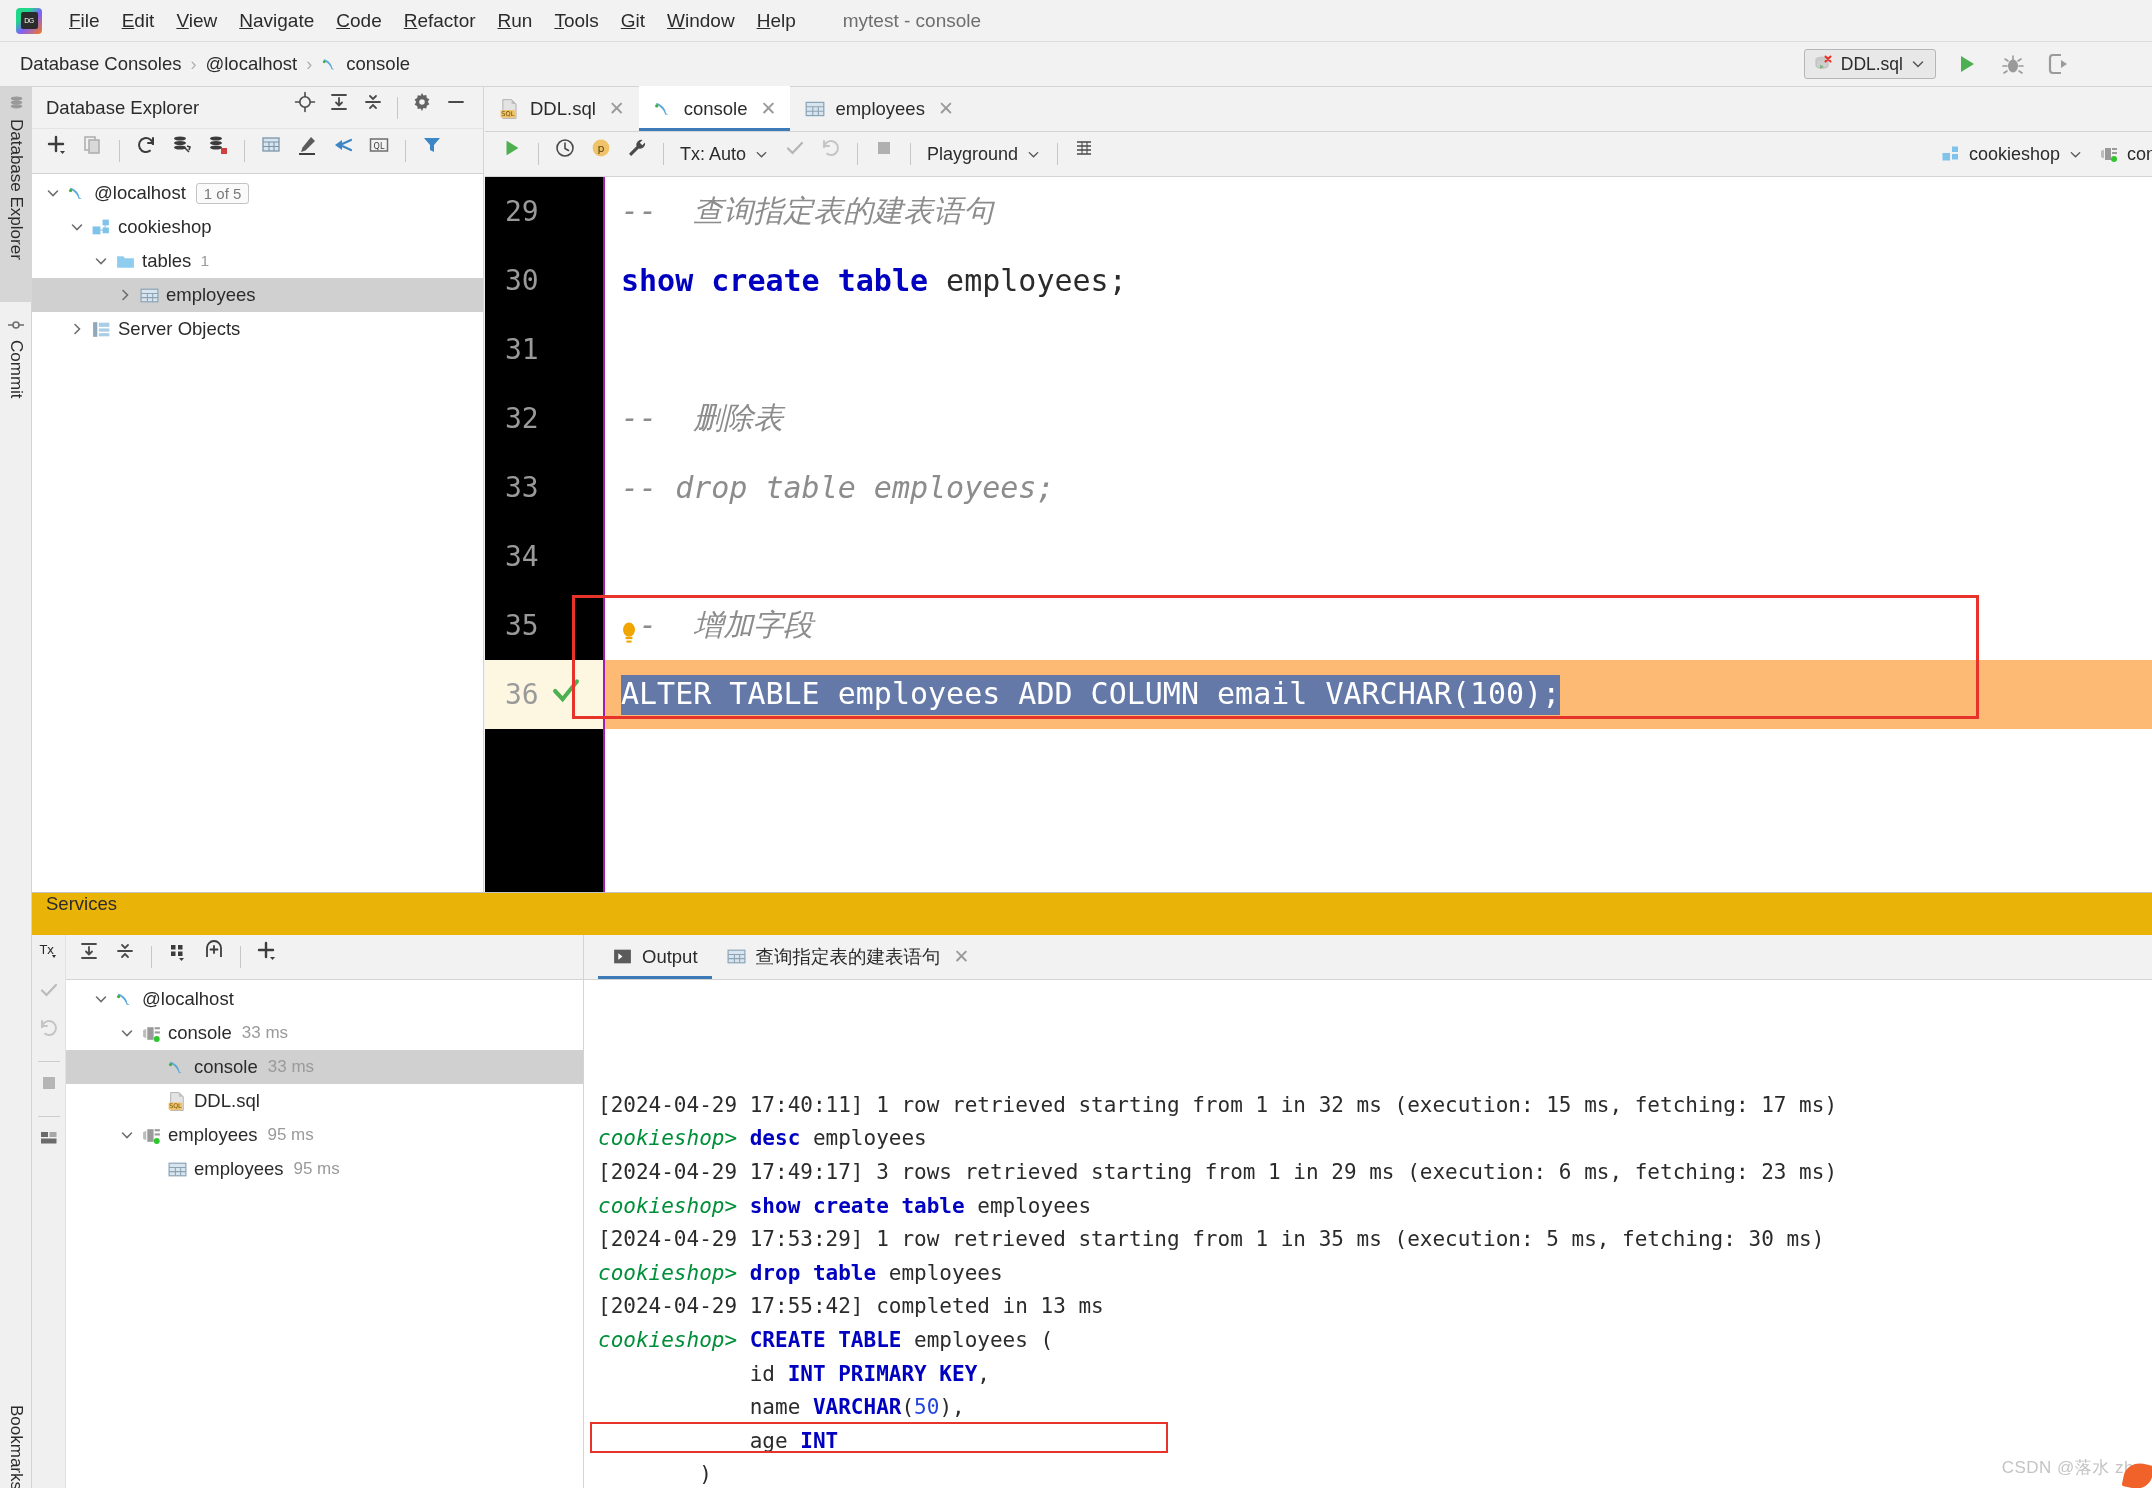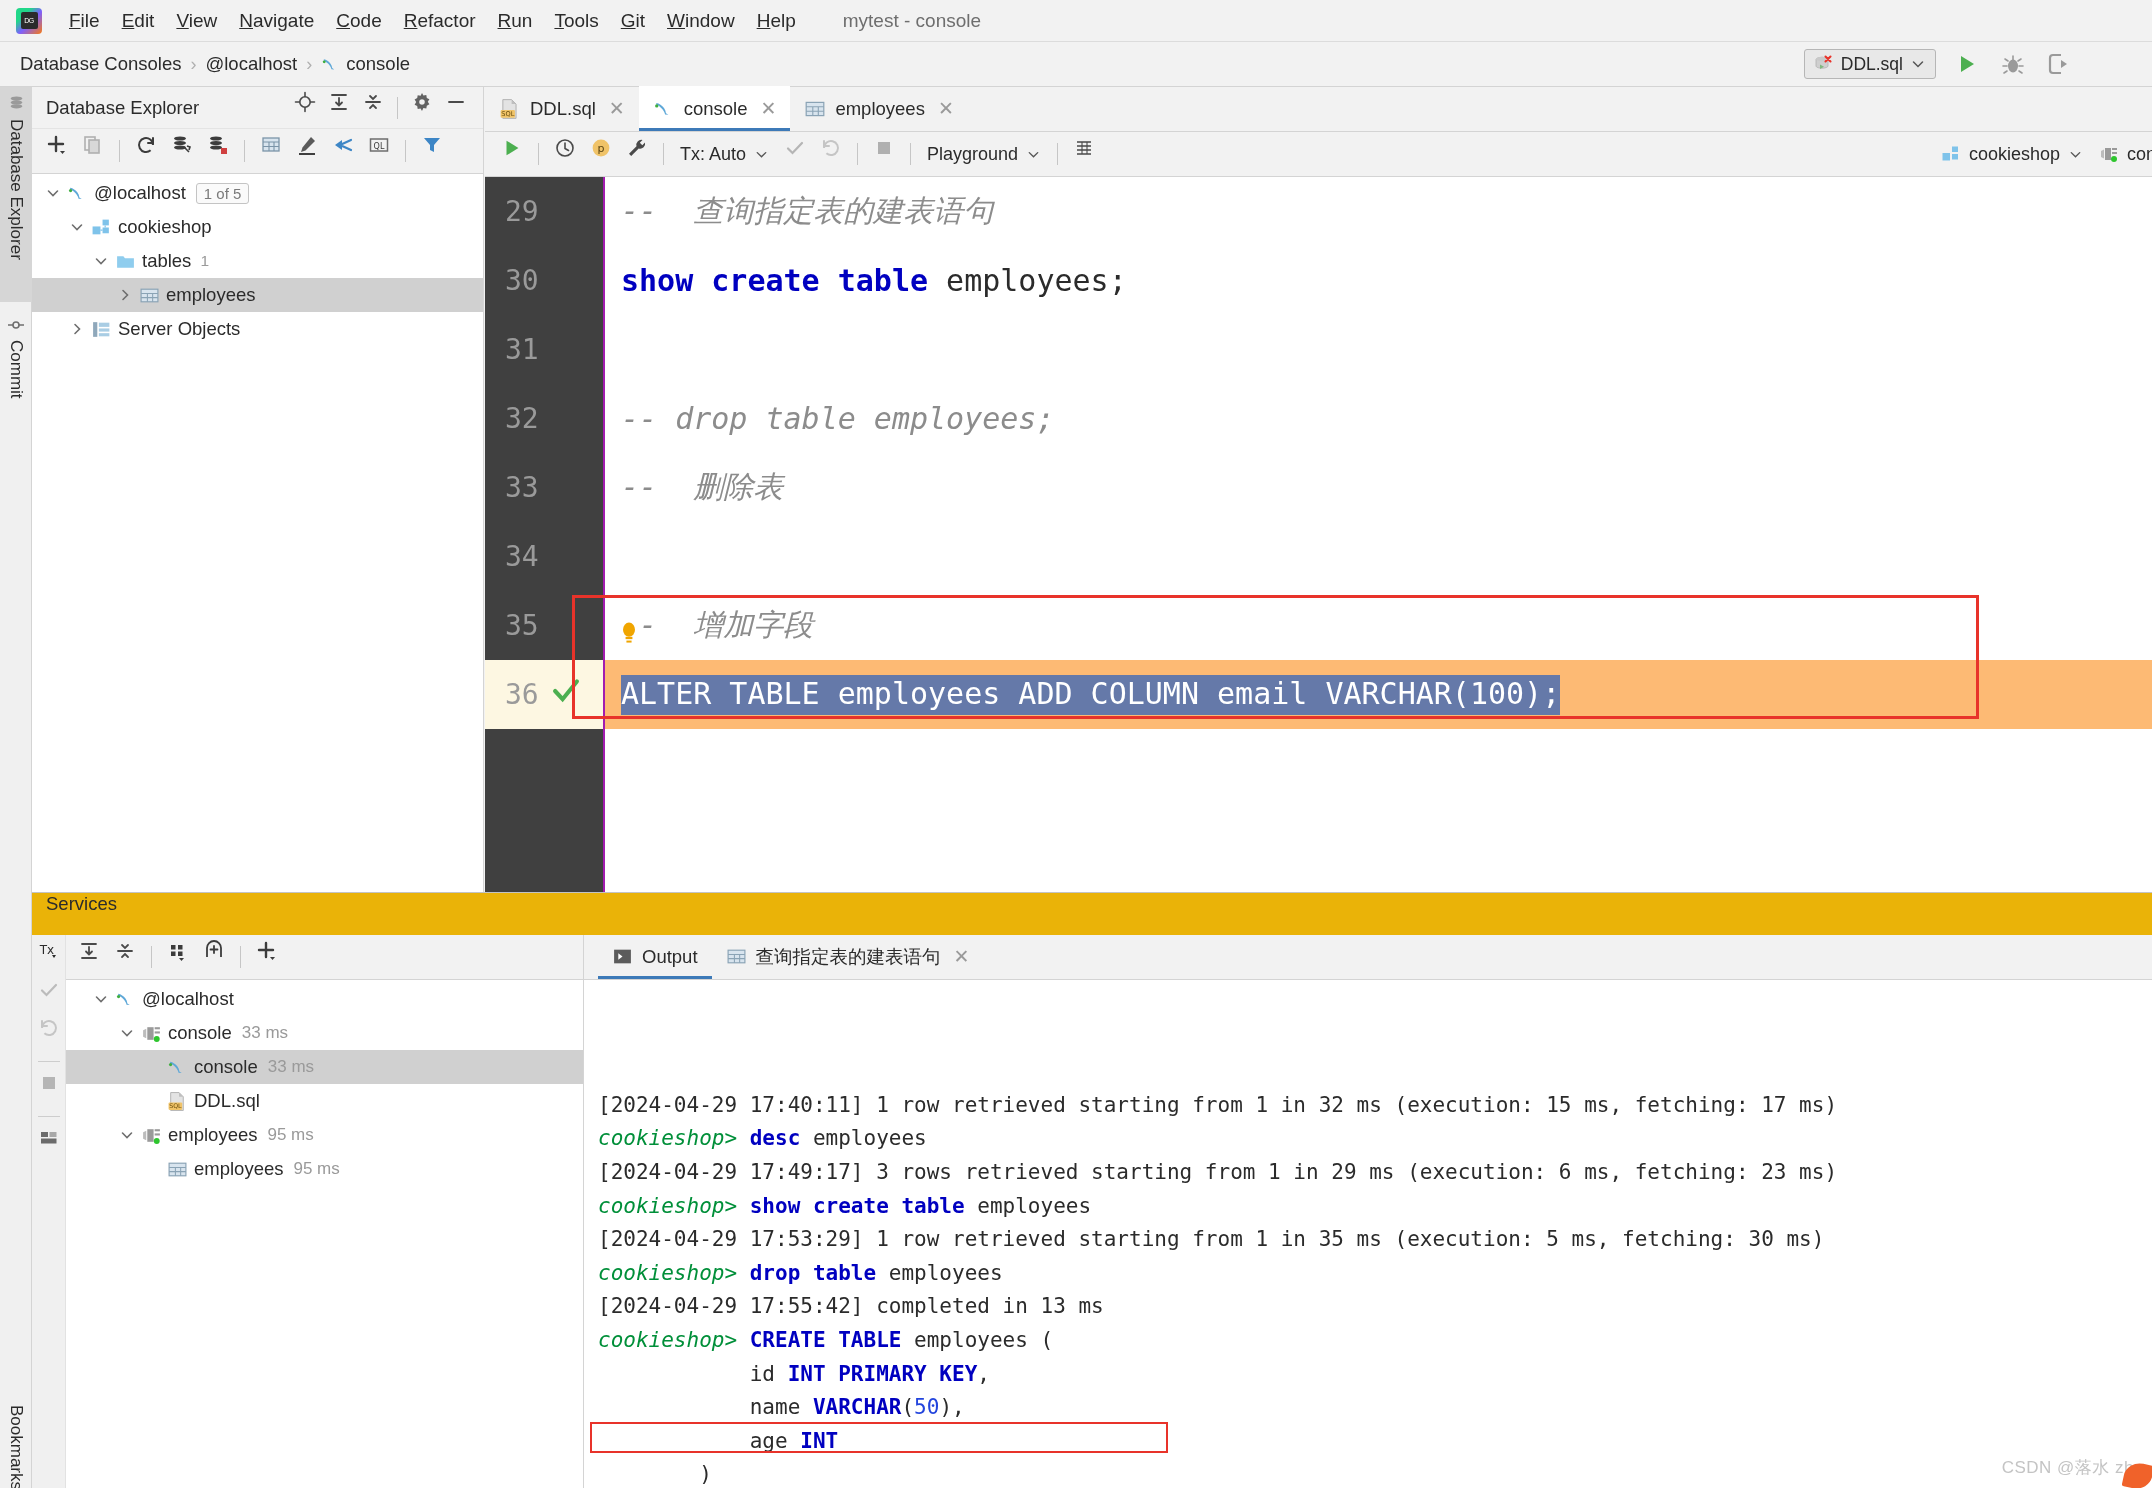--- a/index.html
+++ b/index.html
@@ -124,21 +124,21 @@
 
   #editor-toolbar {
     height: 45px; background: #f2f2f2; display: flex; align-items: center;
     padding-left: 10px; gap: 2px; border-bottom: 1px solid #d4d4d4;
   }
   .tbl-text { font-size: 18px; color: #2b2b2b; display: flex; align-items: center; gap: 8px; padding: 0 7px; white-space: nowrap;}
 
   
   #code-wrap { position: relative; height: 715px; background: #ffffff; display: flex; }
   #gutter {
-    width: 118px; background: #404040; flex: none; position: relative;
+    width: 118px; background: #000000; flex: none; position: relative;
     font-family: "DejaVu Sans Mono", monospace;
   }
   #gutter .gline {
     height: 69px; display: flex; align-items: center; justify-content: flex-start;
     padding-left: 20px; font-size: 28px; color: #9a9a9a;
   }
   #gutter .gline.cur { background: #fdf7e2; }
   #code {
     flex: 1; position: relative; font-family: "DejaVu Sans Mono", monospace;
     border-left: 2px solid #a21caf;
@@ -677,22 +677,22 @@
           <span style="margin-left: 12px;"><svg width="30" height="30" viewBox="0 0 22 22">
               <path d="M3 11l5.5 6L19 4" fill="none" stroke="#4caf50" stroke-width="3" stroke-linecap="round"></path>
             </svg></span>
         </div>
       </div>
     <div id="code">
 
     <div class="cline"><span class="c-comment">--  查询指定表的建表语句</span></div>
         <div class="cline"><span class="c-kw">show create table</span><span class="c-plain"> employees;</span></div>
         <div class="cline"></div>
+        <div class="cline"><span class="c-comment">--  删除表</span></div>
         <div class="cline"><span class="c-comment">-- drop table employees;</span></div>
-        <div class="cline"><span class="c-comment">--  删除表</span></div>
         <div class="cline"></div>
         <div class="cline"><span class="c-comment">--  增加字段</span></div>
         <div class="cline cur"><span class="sel-run">ALTER TABLE employees ADD COLUMN email VARCHAR(100)</span><span class="sel-run">;</span></div>
         <div id="redbox-editor" style="top: 418px; height: 124px;"></div>
         <div id="bulb" style="top: 444px;"><svg width="20" height="26" viewBox="0 0 14 18">
             <ellipse cx="7" cy="6" rx="4.2" ry="5" fill="#f0a500"></ellipse>
             <rect x="4.6" y="11" width="4.8" height="1.6" fill="#f0a500"></rect>
             <rect x="5.2" y="13.6" width="3.6" height="1.4" fill="#f0a500"></rect>
           </svg></div>
       </div>

